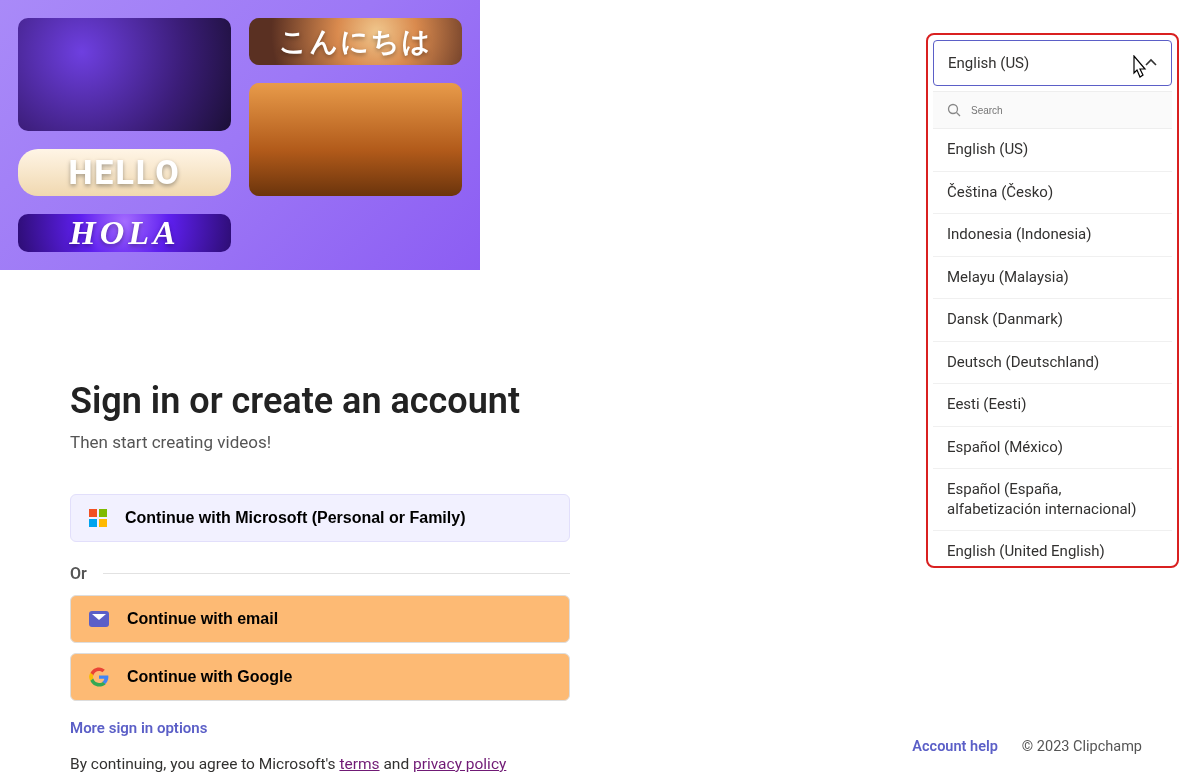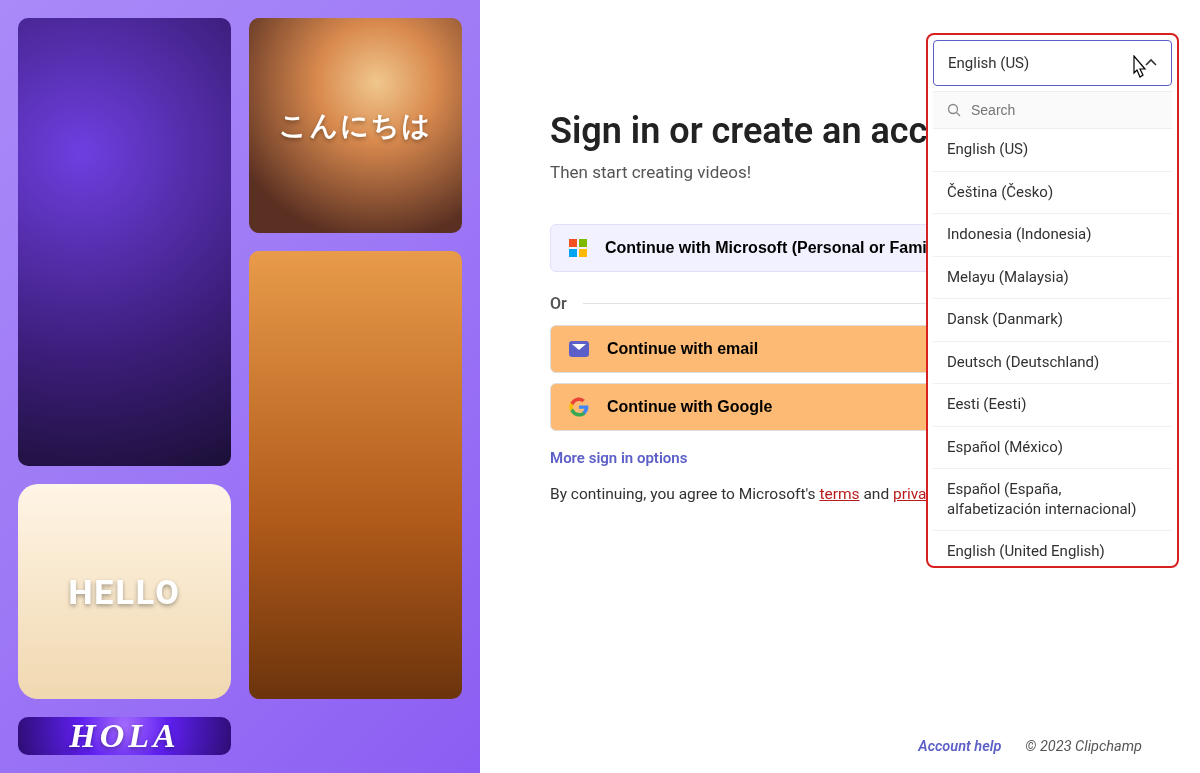--- a/index.html
+++ b/index.html
@@ -5,21 +5,21 @@
   * { box-sizing: border-box; margin: 0; padding: 0; }
   body {
     font-family: "Segoe UI", -apple-system, Roboto, sans-serif;
     width: 1200px;
     height: 773px;
     overflow: hidden;
     background: #fff;
     position: relative;
     color: #323130;
   }
-  .page { display: flex; width: 100%; height: 100%; }
+  .page { display: flex; width: 100%; height: 100%; flex-direction: column; }
   .left-pane {
     width: 480px;
     height: 100%;
     background: linear-gradient(135deg,#a98af8 0%,#9d78f6 50%,#8c5df3 100%);
     display: grid;
     grid-template-columns: 1fr 1fr;
     grid-template-rows: 1fr 1fr 1fr;
     gap: 18px;
     padding: 18px;
   }
@@ -62,39 +62,39 @@
   .or-line { flex:1; height:1px; background:#e2e2e2;}
   .ms-logo { width:18px; height:18px; display:grid; grid-template-columns:1fr 1fr; grid-template-rows:1fr 1fr; gap:2px;}
   .ms-logo span:nth-child(1){background:#f25022;} .ms-logo span:nth-child(2){background:#7fba00;}
   .ms-logo span:nth-child(3){background:#00a4ef;} .ms-logo span:nth-child(4){background:#ffb900;}
   .mail-icon { width:20px;height:16px;background:#5b5fc7;border-radius:3px;position:relative;}
   .mail-icon::after{content:"";position:absolute;left:3px;top:3px;width:14px;height:6px;background:#fff;clip-path:polygon(0 0,100% 0,50% 100%);}
   .google-g{width:20px;height:20px;position:relative;}
   .google-g svg{width:100%;height:100%;}
   .more-link { margin-top:18px; color:#5b5fc7; font-weight:600; font-size:15px; cursor:pointer;}
   .legal { margin-top:18px; font-size:15.5px; color:#323130; white-space:nowrap;}
-  .legal a { color:#b91c1c; text-decoration:underline; cursor:pointer;}
-  .footer { position:absolute; right:58px; bottom:18px; display:flex; gap:24px; align-items:center; font-size:14.5px;font-style:italic;}
+  .legal a { color:#701a75; text-decoration:underline; cursor:pointer;}
+  .footer { position:absolute; right:58px; bottom:18px; display:flex; gap:24px; align-items:center; font-size:14.5px;}
   .footer .help{ color:#5b5fc7; font-weight:600; cursor:pointer;}
   .footer .copy{ color:#555;}
   
   .lang-widget {
     position:absolute; top:33px; right:21px; width:253px;
     border:2px solid #d92020; border-radius:8px; background:#fff;
     display:flex; flex-direction:column;
   }
   .lang-select {
     height:46px; border:1.5px solid #5b5fc7; margin:5px; border-radius:4px;
     display:flex; align-items:center; justify-content:space-between; padding:0 14px;
     font-size:15px; cursor:pointer;
   }
   .chevron{width:12px;height:12px;display:flex;align-items:center;justify-content:center;}
   .chevron svg{width:12px;height:12px;}
   .search-row{ height:38px; border-top:1px solid #eee; border-bottom:1px solid #eee; display:flex; align-items:center; padding:0 14px; margin:0 5px; gap:10px; background:#fafafa;}
-  .search-row input{ border:none; outline:none; font-size:14px; background:transparent; flex:1;}
+  .search-row input{ border:none; outline:none; font-size:10px; background:transparent; flex:1;}
   .search-ic{color:#777;display:flex;}
   .lang-list{ margin:0 5px 5px; overflow-y:auto; max-height:432px; position:relative;}
   .lang-item{ padding:11px 14px; font-size:15px; border-bottom:1px solid #f0f0f0; cursor:pointer; line-height:1.3;}
   .lang-item:last-child{border-bottom:none;}
   .lang-list::-webkit-scrollbar{width:14px;}
   .lang-list::-webkit-scrollbar-track{background:#f0f0f0;}
   .lang-list::-webkit-scrollbar-thumb{background:#c2c2c2;}
   .cursor-img{position:absolute; top:55px; right:50px; pointer-events:none; z-index:10;}
   .cursor-img svg{width:22px;height:26px;}
 </style>

